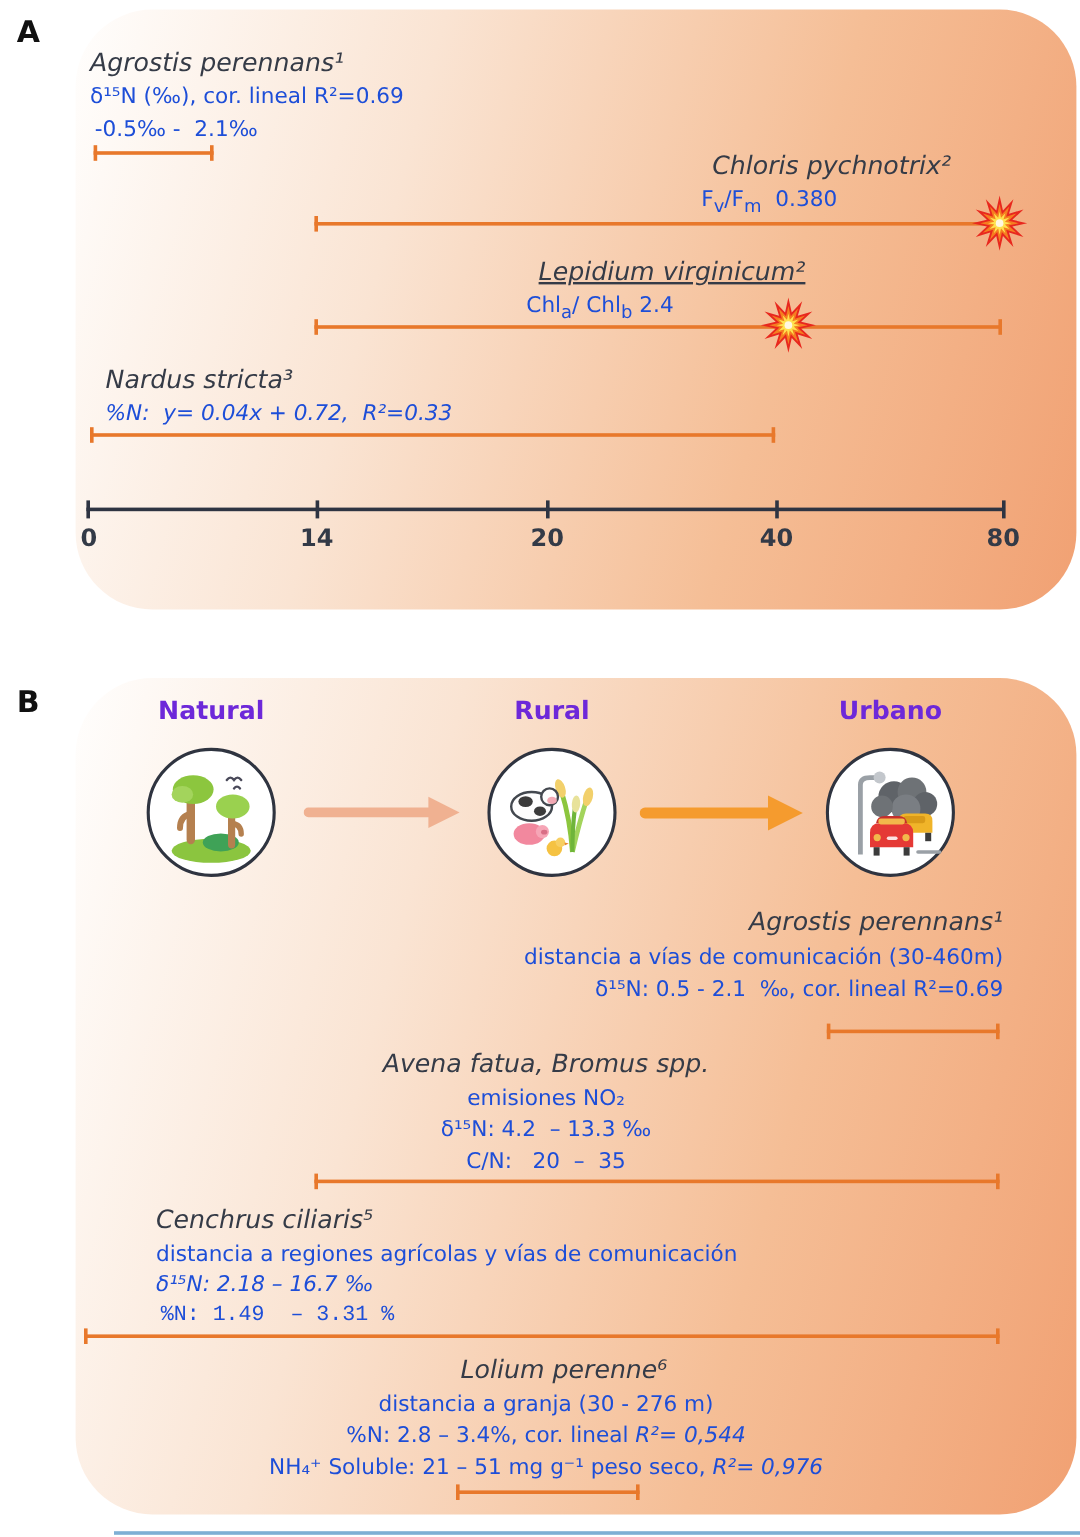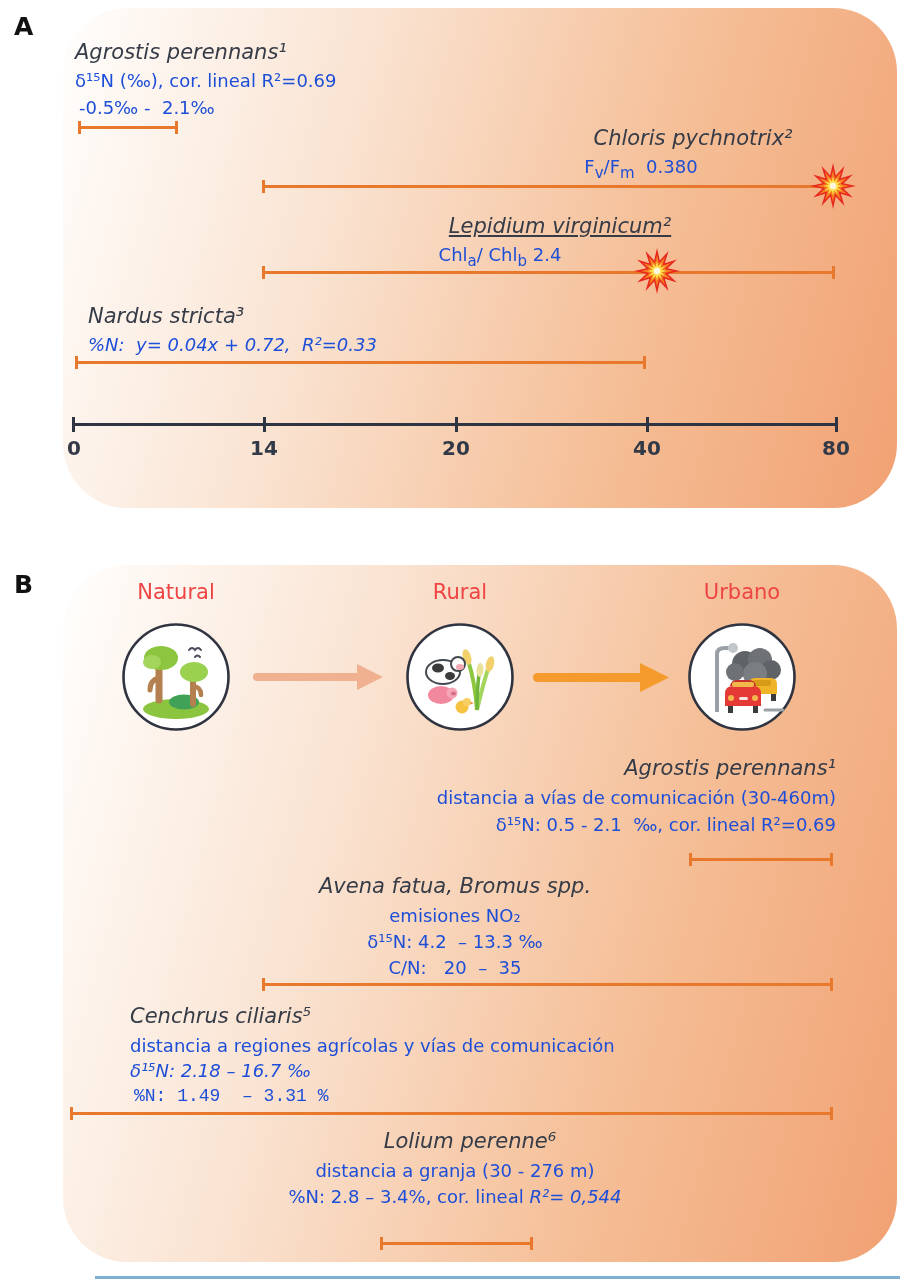--- a/index.html
+++ b/index.html
@@ -15,21 +15,21 @@
   .metric{font-size:18px;color:#1d4ed8;}
   .cx{transform:translateX(-50%);}
   .rx{text-align:right;transform:translateX(-100%);}
   .bar{position:absolute;height:3px;background:#E8782B;}
   .bar.cap-l::before{content:"";position:absolute;left:0;top:-5px;width:3px;height:13px;background:#E8782B;}
   .bar.cap-r::after{content:"";position:absolute;right:0;top:-5px;width:3px;height:13px;background:#E8782B;}
   .axis-line{position:absolute;height:3px;background:#2E3442;}
   .axis-tick{position:absolute;width:3px;height:15px;background:#2E3442;}
   .tick-label{position:absolute;font-size:20px;font-weight:bold;color:#333A47;line-height:1;}
   .axis-title{position:absolute;font-size:19px;font-weight:bold;color:#333A47;line-height:1;white-space:pre;}
-  .stage-label{position:absolute;font-size:21px;font-weight:normal;color:#ef4444;line-height:1;}
+  .stage-label{position:absolute;font-size:21px;font-weight:bold;color:#6d28d9;line-height:1;}
   .circ-icon{position:absolute;width:110px;height:110px;}
   .sb{position:absolute;width:48px;height:48px;}
   sub,sup{line-height:0;}
   .bottom-line{position:absolute;height:3px;background:#7EAFD4;}
 </style>
 </head>
 <body>
 
 <div id="stage">
 
@@ -175,17 +175,18 @@
 
   <div class="txt sp-name" style="left:130px;top:1006px;">Cenchrus ciliaris⁵</div>
   <div class="txt metric" style="left:130px;top:1037px;text-align:center;">distancia a regiones agrícolas y vías de comunicación</div>
   <div class="txt metric" style="left:130px;top:1062px;font-style:italic;">δ¹⁵N: 2.18 – 16.7 ‰</div>
   <div class="txt metric" style="left:134px;top:1087px;font-family:Liberation Mono, monospace;">%N: 1.49  – 3.31 %</div>
   <div class="bar cap-l cap-r" style="left:70px;top:1112px;width:763px;"></div>
 
   <div class="txt sp-name cx" style="left:470px;top:1131px;">Lolium perenne⁶</div>
   <div class="txt metric cx" style="left:455px;top:1162px;">distancia a granja (30 - 276 m)</div>
   <div class="txt metric cx" style="left:455px;top:1188px;">%N: 2.8 – 3.4%, cor. lineal <i>R²= 0,544</i></div>
+  <div class="txt metric cx" style="left:455px;top:1214px;">NH₄⁺ Soluble: 21 – 51 mg g⁻¹ peso seco, <i>R²= 0,976</i></div>
   <div class="bar cap-l cap-r" style="left:380px;top:1242px;width:153px;"></div>
 
   <div class="bottom-line" style="left:95px;top:1276px;width:805px;"></div>
 
 </div>
 
 </body></html>

